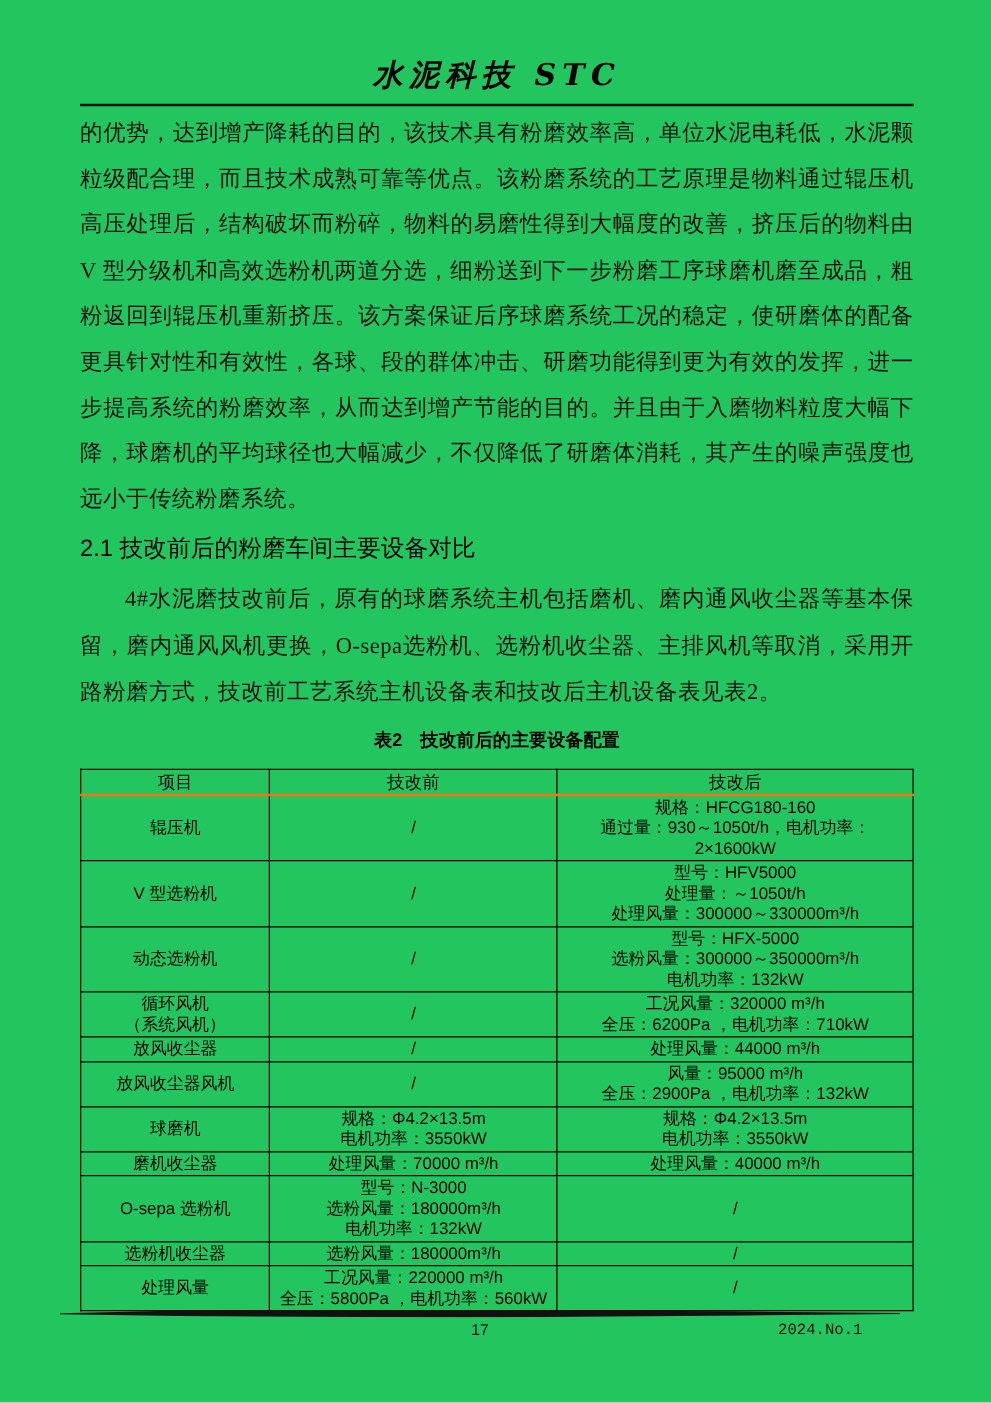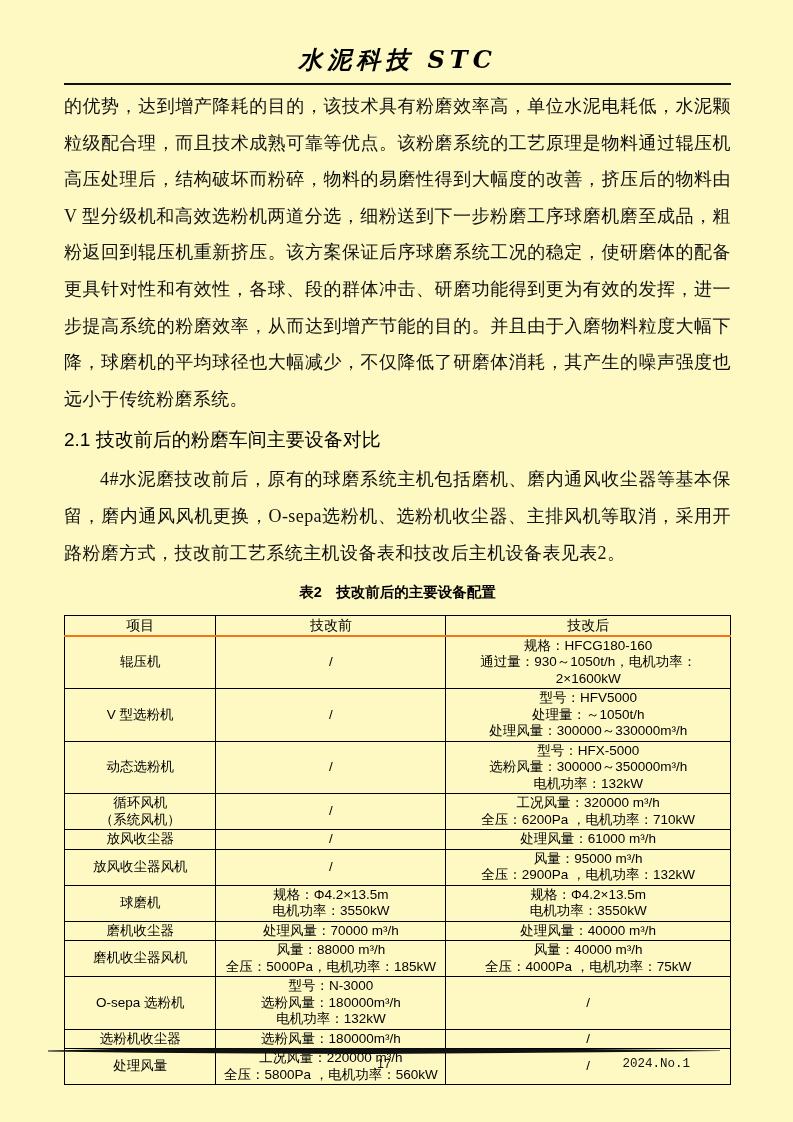--- a/index.html
+++ b/index.html
@@ -1,21 +1,21 @@
 <!DOCTYPE html>
 <html><head>
 <meta charset="utf-8">
 <style>
   * { margin: 0; padding: 0; box-sizing: border-box; }
   html, body { background: #ffffff; }
   .page {
     position: relative;
     width: 793px;
     height: 1122px;
-    background: #fef9c3;
+    background: #22c55e;
     color: #000000;
     font-family: "Liberation Serif", "DejaVu Serif", serif;
     overflow: hidden;
   }
   .content {
     position: absolute;
     left: 64px;
     top: 0;
     width: 667px;
   }
@@ -166,46 +166,39 @@
         <tr>
           <td>循环风机
 （系统风机）</td>
           <td>/</td>
           <td>工况风量：320000 m³/h
 全压：6200Pa ，电机功率：710kW</td>
         </tr>
         <tr>
           <td>放风收尘器</td>
           <td>/</td>
-          <td>处理风量：61000 m³/h</td>
+          <td>处理风量：44000 m³/h</td>
         </tr>
         <tr>
           <td>放风收尘器风机</td>
           <td>/</td>
           <td>风量：95000 m³/h
 全压：2900Pa ，电机功率：132kW</td>
         </tr>
         <tr>
           <td>球磨机</td>
           <td>规格：Φ4.2×13.5m
 电机功率：3550kW</td>
           <td>规格：Φ4.2×13.5m
 电机功率：3550kW</td>
         </tr>
         <tr>
           <td>磨机收尘器</td>
           <td>处理风量：70000 m³/h</td>
           <td>处理风量：40000 m³/h</td>
-        </tr>
-        <tr>
-          <td>磨机收尘器风机</td>
-          <td>风量：88000 m³/h
-全压：5000Pa，电机功率：185kW</td>
-          <td>风量：40000 m³/h
-全压：4000Pa ，电机功率：75kW</td>
         </tr>
         <tr>
           <td>O-sepa 选粉机</td>
           <td>型号：N-3000
 选粉风量：180000m³/h
 电机功率：132kW</td>
           <td>/</td>
         </tr>
         <tr>
           <td>选粉机收尘器</td>

